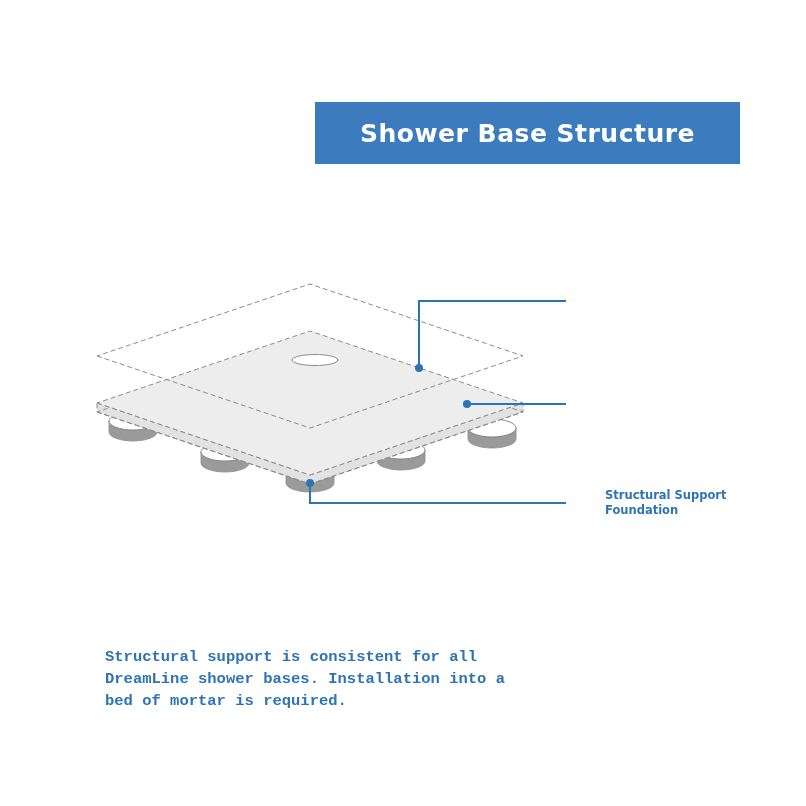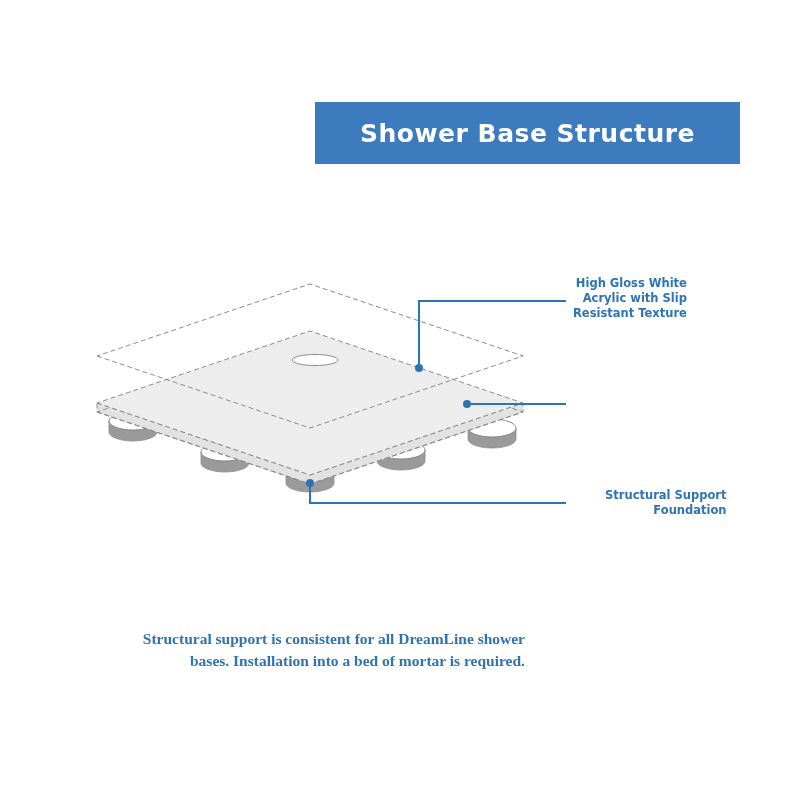--- a/index.html
+++ b/index.html
@@ -9,21 +9,20 @@
   }
   body {
     font-family: "Liberation Sans", sans-serif;
   }
   #page {
     position: relative;
     width: 806px;
     height: 806px;
     background: #ffffff;
     overflow: hidden;
-    text-align: right;
   }
   
   #title-banner {
     position: absolute;
     left: 315px;
     top: 102px;
     width: 425px;
     height: 62px;
     background: #3c7cbe;
     display: flex;
@@ -56,24 +55,24 @@
     line-height: 15px;
     white-space: pre-line;
   }
   #callout-acrylic  { left: 573px; top: 276px; }
   #callout-fiberglass { left: 573px; top: 394px; }
   #callout-support  { left: 573px; top: 488px; margin-left: 32px; }
   
   #caption {
     position: absolute;
     left: 105px;
-    top: 628px;
+    top: 646px;
     width: 420px;
     color: #2e74b5;
-    font-family: Liberation Serif, serif;
+    font-family: Liberation Mono, monospace;
     font-size: 15.5px;
     font-weight: bold;
     line-height: 22px;
   }
 </style>
 </head>
 <body>
 
 <div id="page">
 
@@ -142,23 +141,20 @@
       <circle cx="419" cy="368" r="4" fill="#2e74b5"></circle>
 
       <path d="M467,404 L566,404" fill="none" stroke="#2e74b5" stroke-width="2"></path>
       <circle cx="467" cy="404" r="4" fill="#2e74b5"></circle>
 
       <path d="M310,483 L310,503 L566,503" fill="none" stroke="#2e74b5" stroke-width="2"></path>
       <circle cx="310" cy="483" r="4" fill="#2e74b5"></circle>
     </g>
   </svg>
 
-  <div class="callout-label" id="callout-acrylic">High Gloss White
-Acrylic with Slip
-Resistant Texture</div>
 
 
   <div class="callout-label" id="callout-support">Structural Support
 Foundation</div>
 
   <div id="caption">Structural support is consistent for all DreamLine shower bases. Installation into a bed of mortar is required.</div>
 
 </div>
 
 </body></html>

